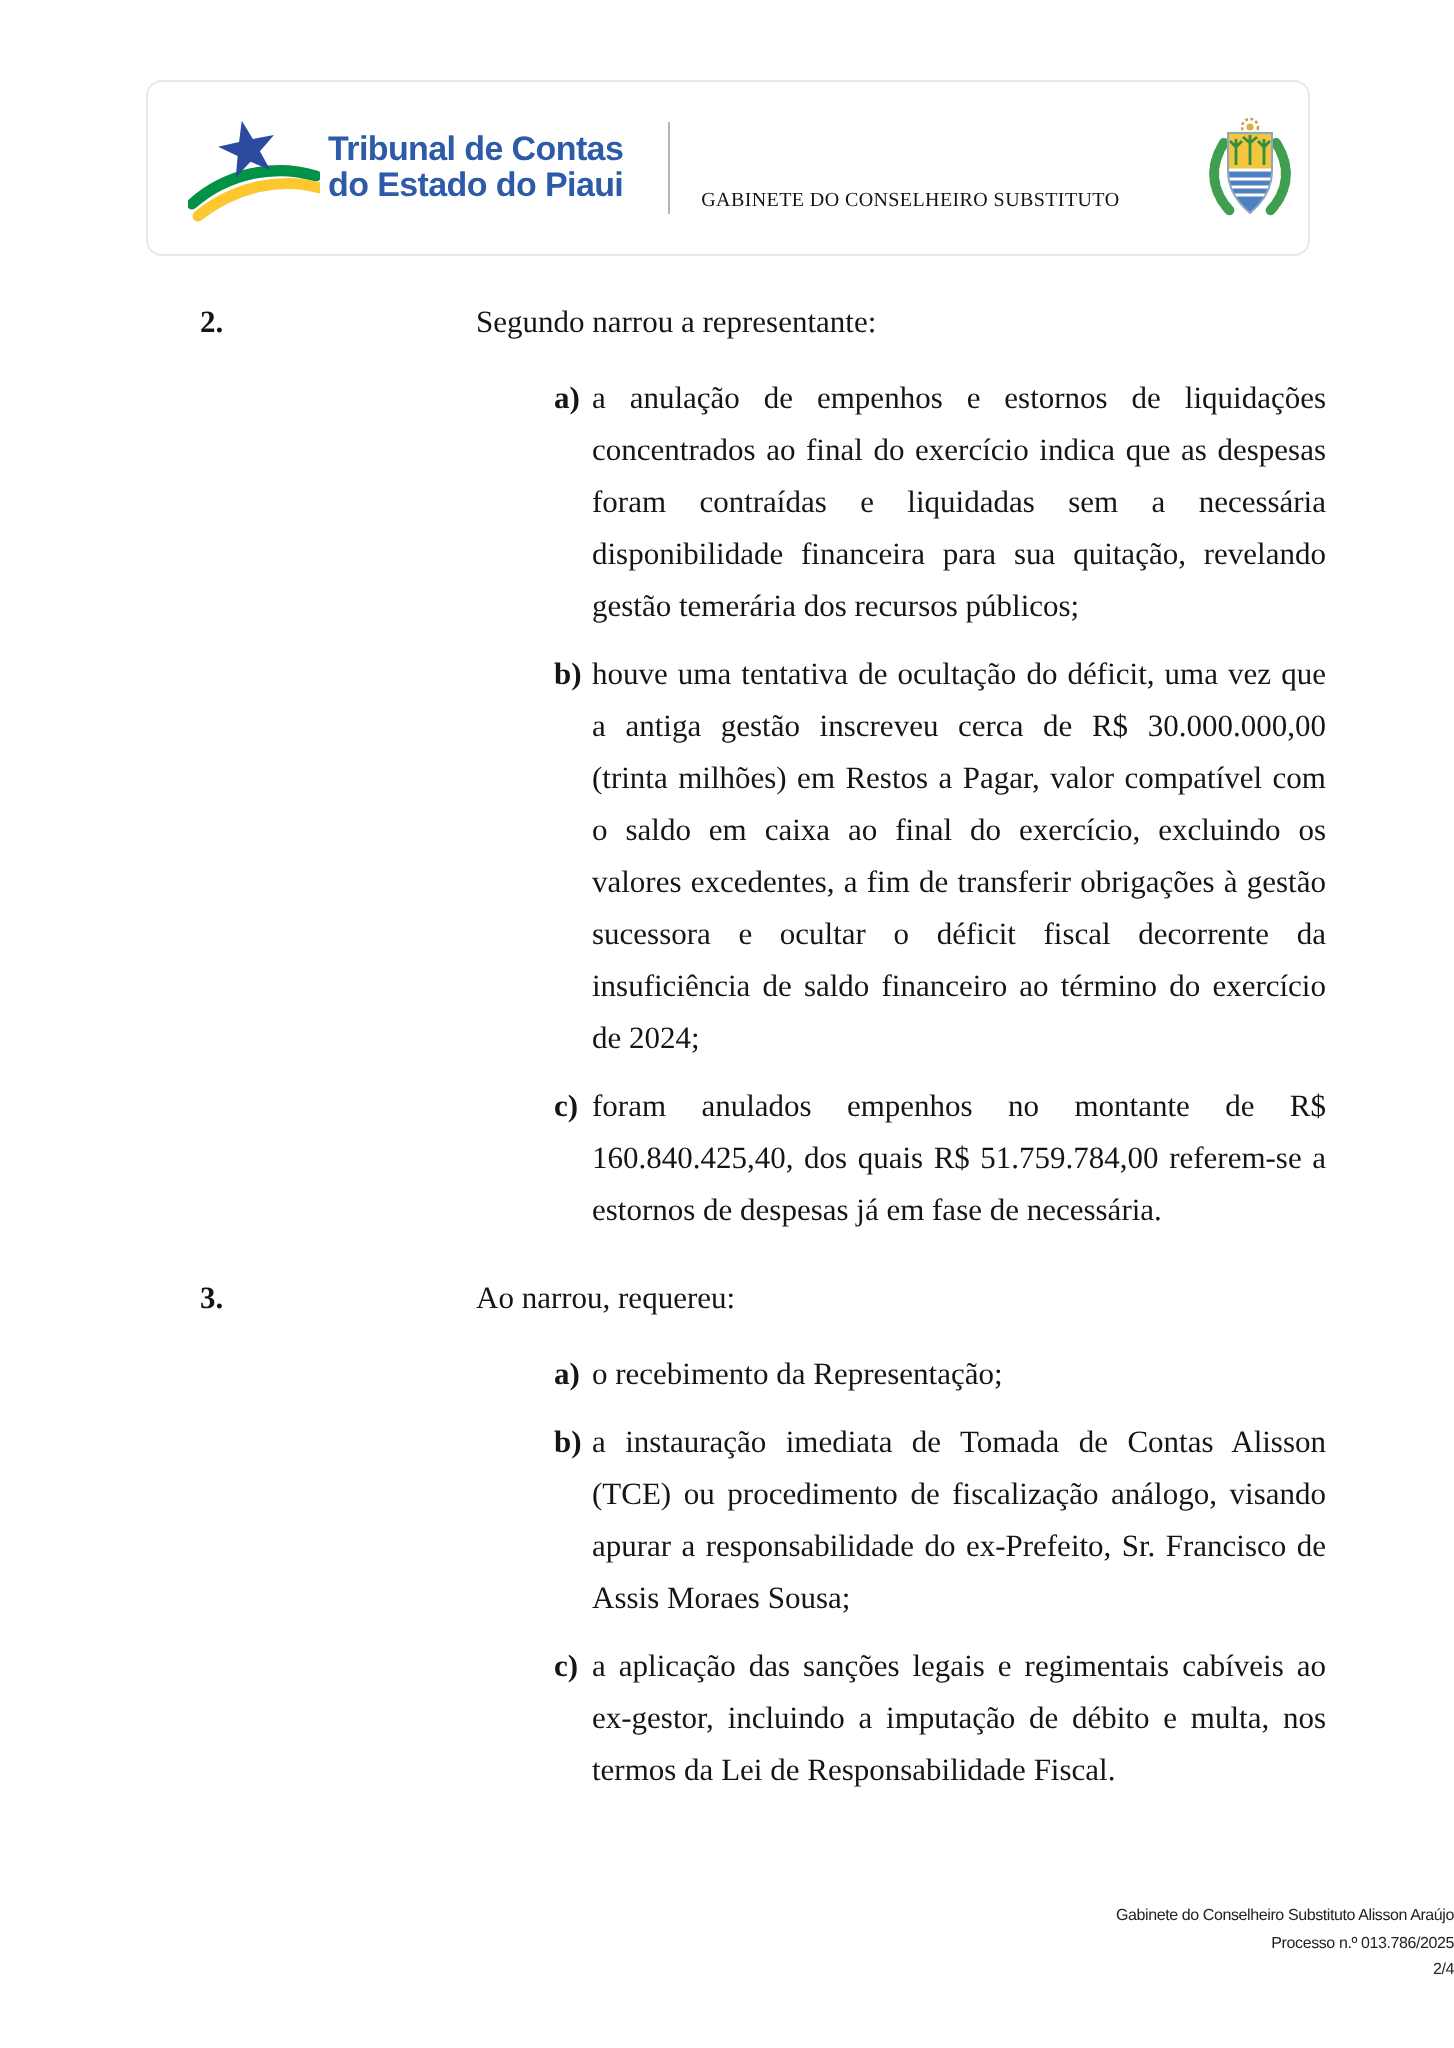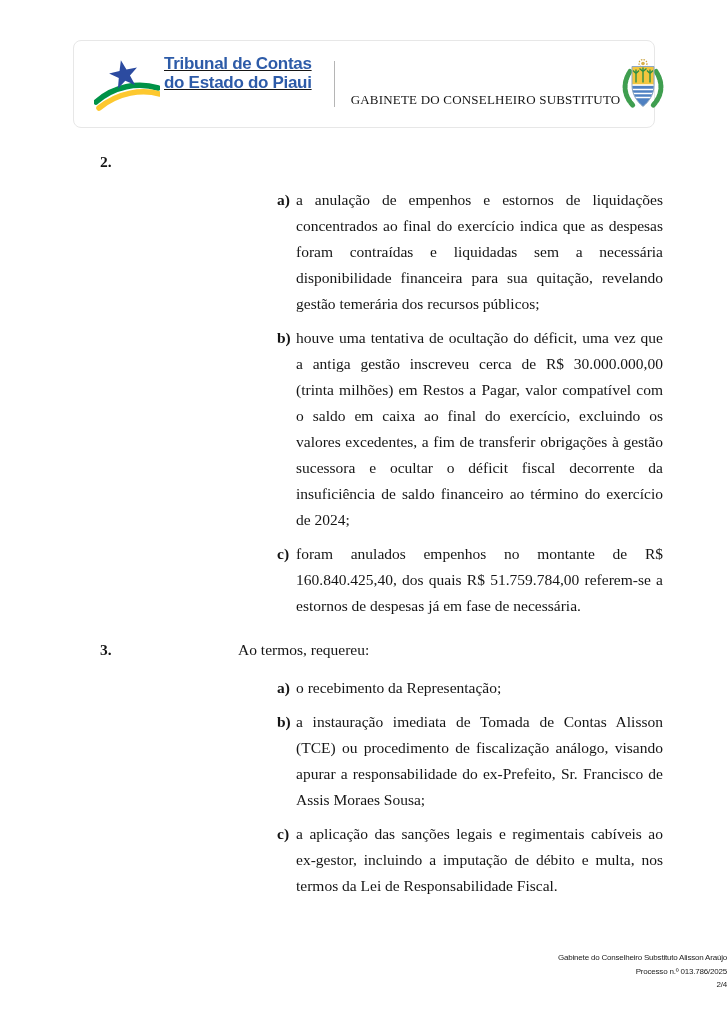--- a/index.html
+++ b/index.html
@@ -15,34 +15,34 @@
   }
 
   
   .header-box {
     position:absolute; left:73px; top:40px;
     width:582px; height:88px;
     border:1px solid #e7e7e7; border-radius:8px;
     background:#ffffff;
     display:flex; align-items:center;
   }
-  .logo-wrap { display:flex; align-items:flex-start; margin-left:20px;text-decoration:underline; }
+  .logo-wrap { display:flex; align-items:center; margin-left:20px; }
   .logo-mark { width:66px; height:58px; flex-shrink:0; }
   .logo-text {
     font-family:"Liberation Sans", sans-serif;
     font-weight:700; color:#2d5ba8;
     font-size:17px; line-height:18.5px; letter-spacing:-0.3px;
     margin-left:4px; white-space:nowrap;
   }
   .header-divider {
     width:1px; height:46px; background:#b5b5b5;
     margin-left:22px; margin-right:16px; flex-shrink:0;
   }
   .office { color:#141414; }
-  .office-title { font-size:13px; letter-spacing:0.2px; white-space:nowrap;margin-top:32px; }
+  .office-title { font-size:10px; letter-spacing:0.2px; white-space:nowrap;margin-top:32px; }
   .office-name  { font-size:14px; margin-top:5px; }
   .coat { width:46px; height:57px; margin-left:auto; margin-right:6px; flex-shrink:0; }
 
   
   .content {
     position:absolute; left:100px; top:145px; width:563px;
     font-size:15.5px; color:#151515;
   }
   .sec-heading { display:flex; padding-top:6px; line-height:22px; }
   .sec-num  { font-weight:700; width:138px; flex-shrink:0; }
@@ -107,41 +107,42 @@
       </g>
       <path d="M12,10 H34 V29 C34,38 29,45 23,50 C17,45 12,38 12,29 Z" fill="none" stroke="#8ea7c0" stroke-width="1"></path>
     </svg>
   </div>
 
   <div class="content">
 
     <div class="section">
       <div class="sec-heading">
         <span class="sec-num">2.</span>
+        <span class="sec-lead">Segundo narrou a representante:</span>
       </div>
       <div class="items">
         <div class="item">
           <span class="marker">a)</span>
           <span class="item-text">a anulação de empenhos e estornos de liquidações concentrados ao final do exercício indica que as despesas foram contraídas e liquidadas sem a necessária disponibilidade financeira para sua quitação, revelando gestão temerária dos recursos públicos;</span>
         </div>
         <div class="item">
           <span class="marker">b)</span>
           <span class="item-text">houve uma tentativa de ocultação do déficit, uma vez que a antiga gestão inscreveu cerca de R$ 30.000.000,00 (trinta milhões) em Restos a Pagar, valor compatível com o saldo em caixa ao final do exercício, excluindo os valores excedentes, a fim de transferir obrigações à gestão sucessora e ocultar o déficit fiscal decorrente da insuficiência de saldo financeiro ao término do exercício de 2024;</span>
         </div>
         <div class="item">
           <span class="marker">c)</span>
           <span class="item-text">foram anulados empenhos no montante de R$ 160.840.425,40, dos quais R$ 51.759.784,00 referem-se a estornos de despesas já em fase de necessária.</span>
         </div>
       </div>
     </div>
 
     <div class="section section-gap">
       <div class="sec-heading">
         <span class="sec-num">3.</span>
-        <span class="sec-lead">Ao termos, requereu:</span>
+        <span class="sec-lead">Ao narrou, requereu:</span>
       </div>
       <div class="items">
         <div class="item">
           <span class="marker">a)</span>
           <span class="item-text">o recebimento da Representação;</span>
         </div>
         <div class="item">
           <span class="marker">b)</span>
           <span class="item-text">a instauração imediata de Tomada de Contas Alisson (TCE) ou procedimento de fiscalização análogo, visando apurar a responsabilidade do ex-Prefeito, Sr. Francisco de Assis Moraes Sousa;</span>
         </div>

